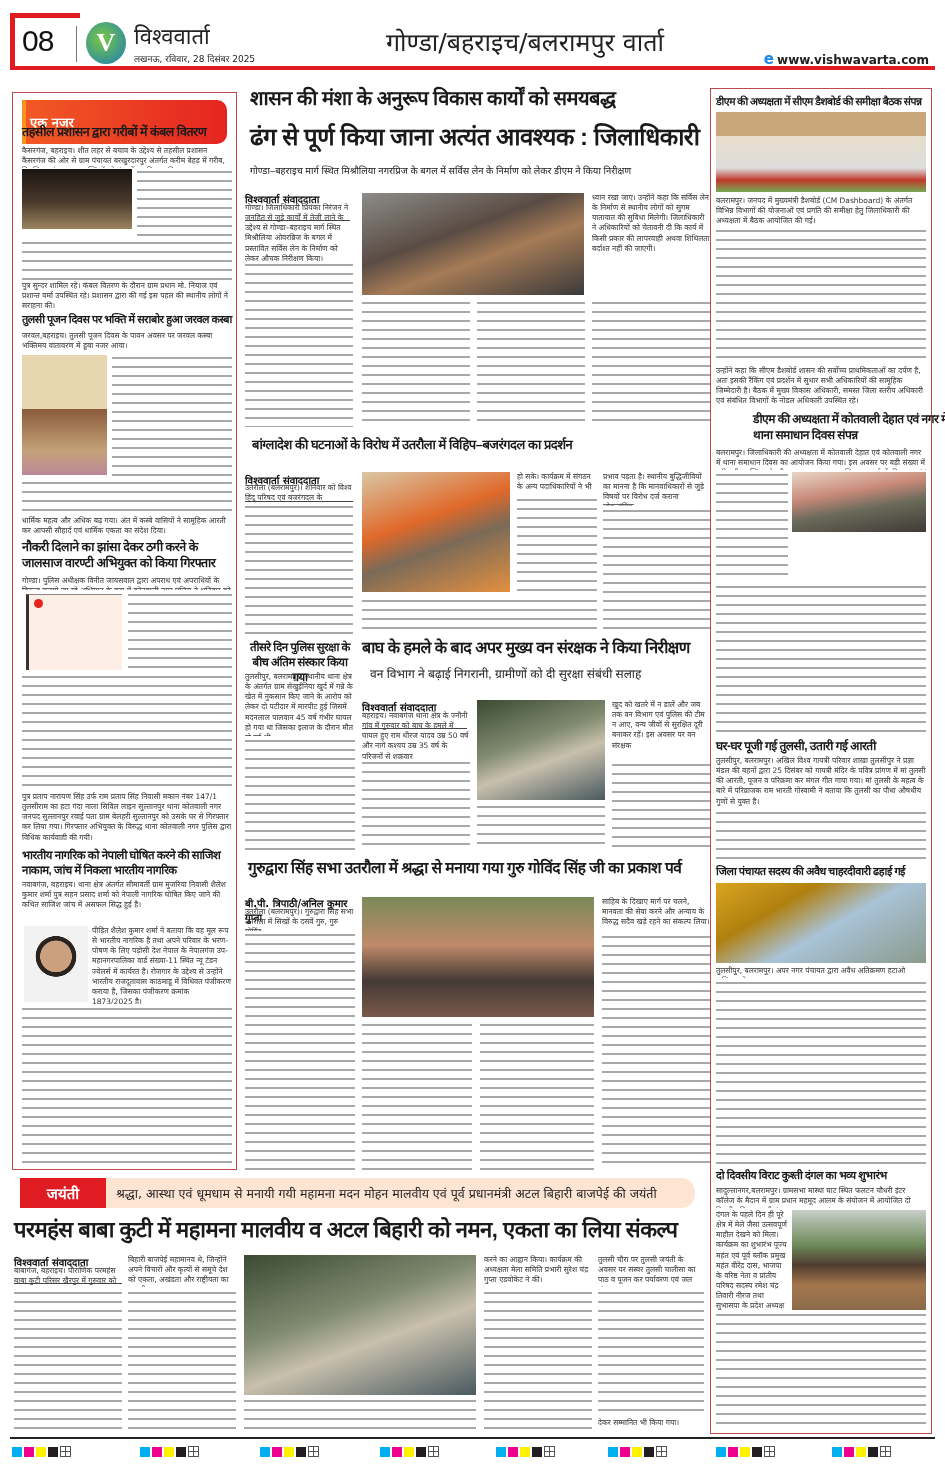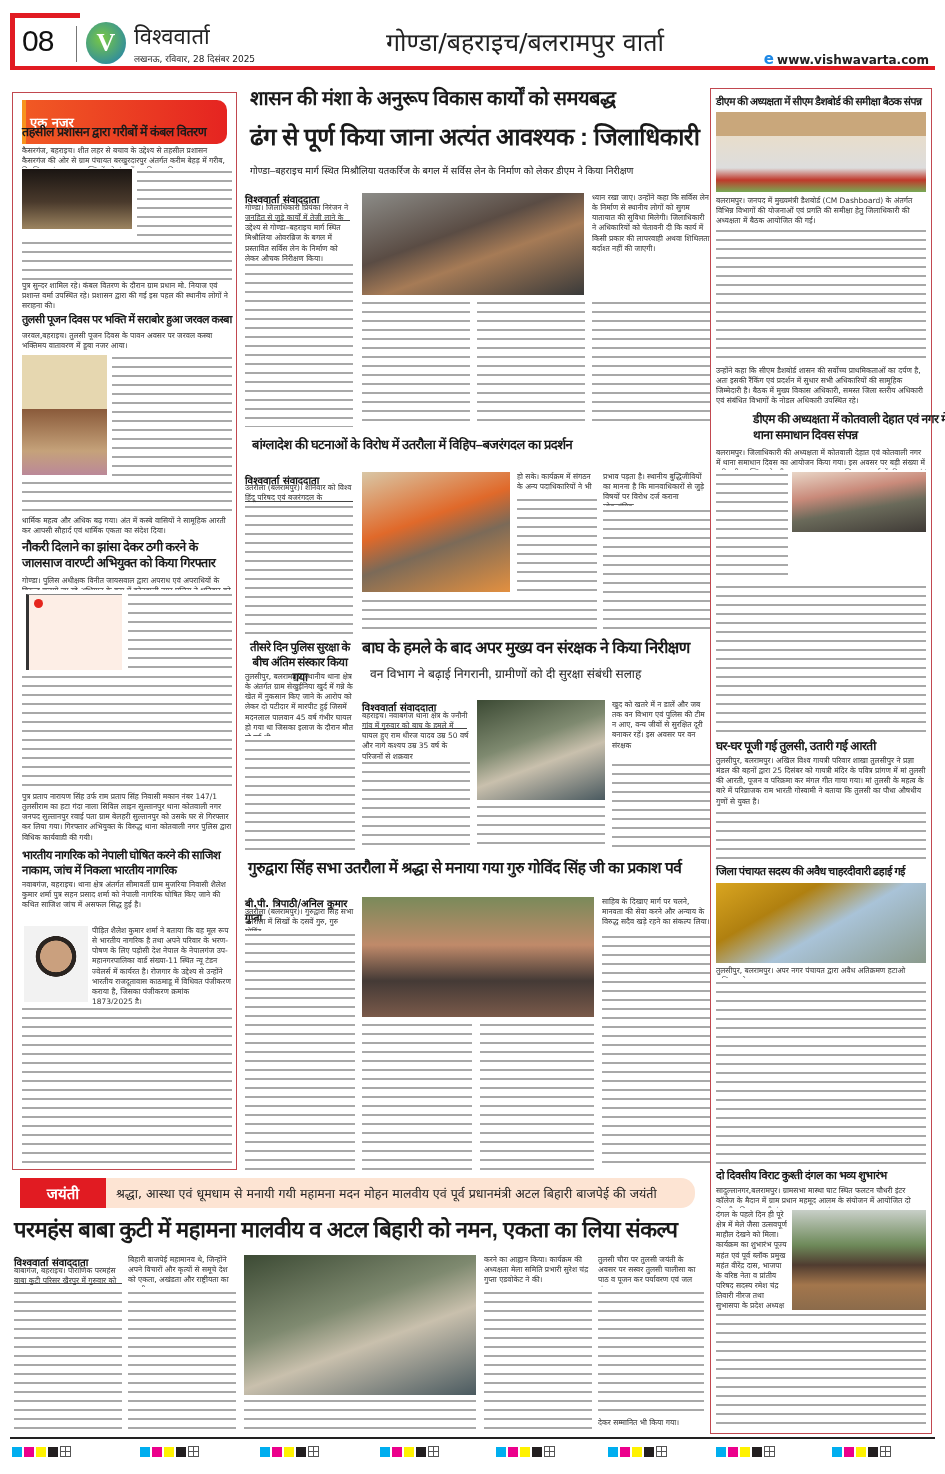--- a/index.html
+++ b/index.html
@@ -96,21 +96,21 @@
   <div class="hl" style="left:22px;top:848px;width:210px;font-size:11.5px;line-height:1.3">भारतीय नागरिक को नेपाली घोषित करने की साजिश नाकाम, जांच में निकला भारतीय नागरिक</div>
   <div class="txt-s" style="left:22px;top:880px;width:210px;height:44px">नवाबगंज, बहराइच। थाना क्षेत्र अंतर्गत सीमावर्ती ग्राम मुजरिया निवासी शैलेश कुमार शर्मा पुत्र सहन प्रसाद शर्मा को नेपाली नागरिक घोषित किए जाने की कथित साजिश जांच में असफल सिद्ध हुई है।</div>
   <div class="photo face" style="left:24px;top:926px;width:64px;height:76px"></div>
   <div class="txt-s" style="left:92px;top:926px;width:140px;height:78px">पीड़ित शैलेश कुमार शर्मा ने बताया कि वह मूल रूप से भारतीय नागरिक है तथा अपने परिवार के भरण-पोषण के लिए पड़ोसी देश नेपाल के नेपालगंज उप-महानगरपालिका वार्ड संख्या-11 स्थित न्यू टंडन ज्वेलर्स में कार्यरत है। रोजगार के उद्देश्य से उन्होंने भारतीय राजदूतावास काठमाडू में विधिवत पंजीकरण कराया है, जिसका पंजीकरण क्रमांक 1873/2025 है।</div>
   <div class="lines-sm abs" style="left:22px;top:1006px;width:210px;height:160px"></div>
 </article>
 
 <article>
   <div class="hl" style="left:250px;top:88px;width:455px;font-size:20px">शासन की मंशा के अनुरूप विकास कार्यों को समयबद्ध</div>
   <div class="hl" style="left:250px;top:124px;width:455px;font-size:24px">ढंग से पूर्ण किया जाना अत्यंत आवश्यक : जिलाधिकारी</div>
-  <div class="sub" style="left:250px;top:164px;width:460px;font-size:9.5px;white-space:nowrap;overflow:hidden">गोण्डा–बहराइच मार्ग स्थित मिश्रौलिया यतकर्रिज के बगल में सर्विस लेन के निर्माण को लेकर डीएम ने किया निरीक्षण</div>
+  <div class="sub" style="left:250px;top:164px;width:460px;font-size:9.5px;white-space:nowrap;overflow:hidden">गोण्डा–बहराइच मार्ग स्थित मिश्रौलिया नगरप्रिज के बगल में सर्विस लेन के निर्माण को लेकर डीएम ने किया निरीक्षण</div>
   <div class="byline" style="left:245px;top:192px;width:105px">विश्ववार्ता संवाददाता</div>
   <div class="txt-s" style="left:245px;top:203px;width:108px;height:58px">गोण्डा। जिलाधिकारी प्रियंका निरंजन ने जनहित से जुड़े कार्यों में तेजी लाने के उद्देश्य से गोण्डा–बहराइच मार्ग स्थित मिश्रौलिया ओवरब्रिज के बगल में प्रस्तावित सर्विस लेन के निर्माण को लेकर औचक निरीक्षण किया।</div>
   <div class="photo crowd" style="left:362px;top:193px;width:222px;height:102px"></div>
   <div class="txt-s" style="left:592px;top:193px;width:118px;height:104px">ध्यान रखा जाए। उन्होंने कहा कि सर्विस लेन के निर्माण से स्थानीय लोगों को सुगम यातायात की सुविधा मिलेगी। जिलाधिकारी ने अधिकारियों को चेतावनी दी कि कार्य में किसी प्रकार की लापरवाही अथवा शिथिलता बर्दाश्त नहीं की जाएगी।</div>
   <div class="lines-sm abs" style="left:245px;top:262px;width:108px;height:165px"></div>
   <div class="lines-sm abs" style="left:362px;top:300px;width:108px;height:127px"></div>
   <div class="lines-sm abs" style="left:477px;top:300px;width:108px;height:127px"></div>
   <div class="lines-sm abs" style="left:592px;top:300px;width:118px;height:127px"></div>
 </article>
 

